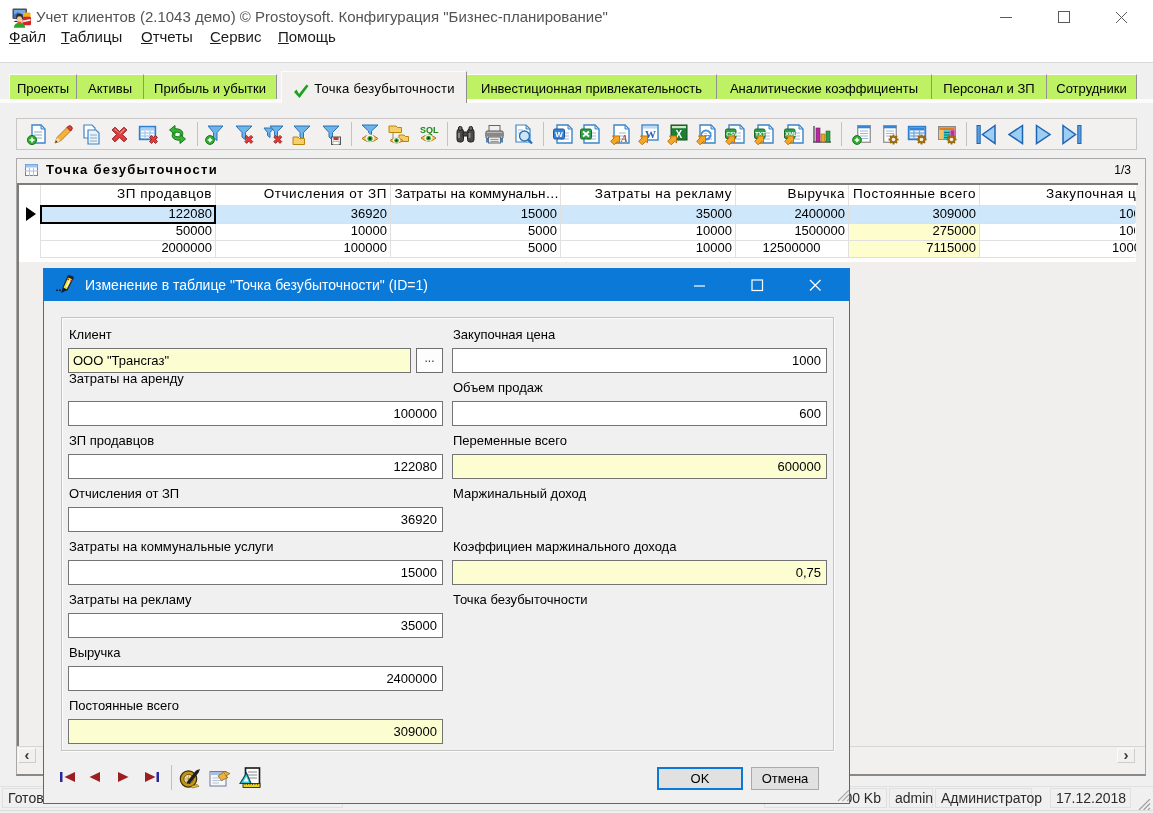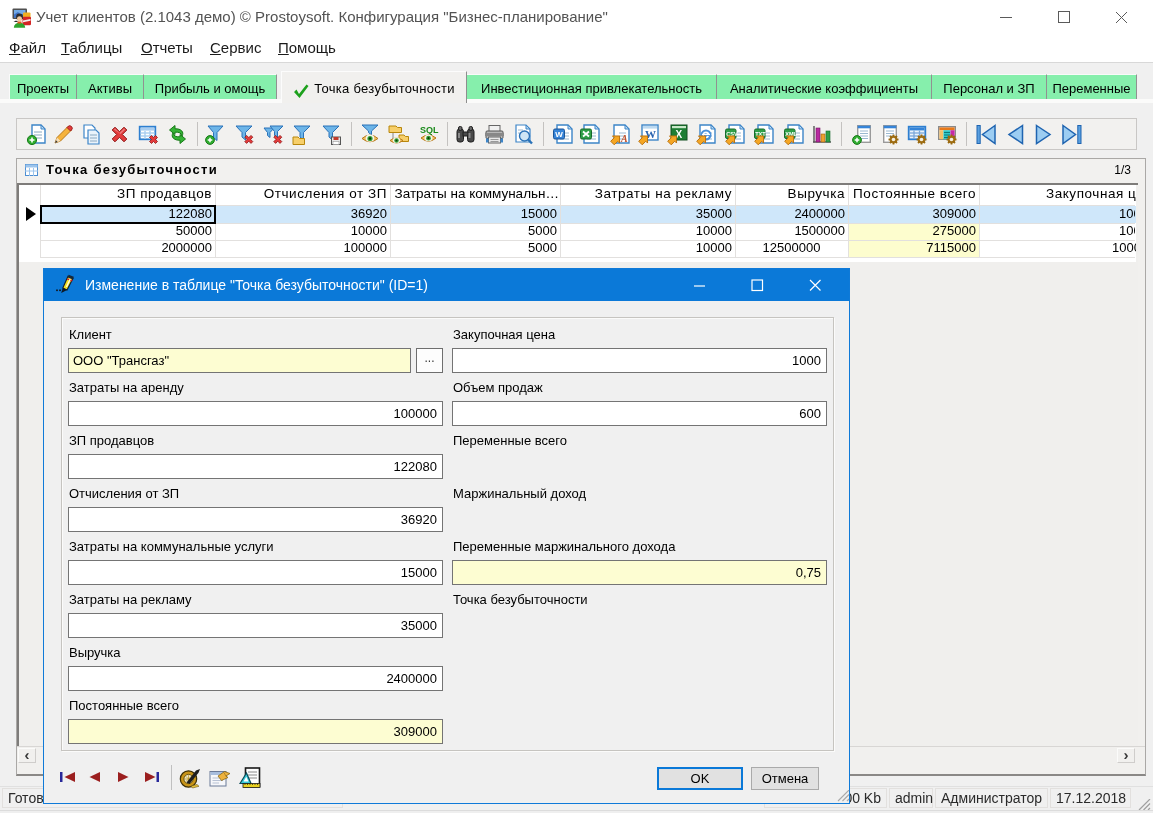--- a/index.html
+++ b/index.html
@@ -1,25 +1,25 @@
 <!DOCTYPE html>
 <html><head><meta charset="utf-8">
 <style>
 * { margin:0; padding:0; box-sizing:border-box; }
 html,body { width:1153px; height:813px; overflow:hidden; }
 body { font-family:"Liberation Sans", sans-serif; background:#f0f0f0; position:relative; }
 .abs { position:absolute; }
 #titlebar { left:0; top:0; width:1153px; height:34px; background:#ffffff; }
 #titletext { left:36px; top:8px; font-size:15px; color:#535353; }
 #menubar { left:0; top:34px; width:1153px; height:29px; background:#ffffff; border-bottom:1px solid #d8d8d8; }
-.mi { position:absolute; top:39px; font-size:15px; color:#1a1a1a;text-align:center; }
+.mi { position:absolute; top:28px; font-size:15px; color:#1a1a1a;text-align:center; }
 .mi u { text-decoration:underline; }
 
 #tabzone { left:0; top:63px; width:1153px; height:40px; background:#f0f0f0; }
-.tab { position:absolute; top:11px; height:25px; background:#86efac; border-top:1px solid #fafafa; border-right:1px solid #919191; font-size:13px; color:#000; text-align:center; line-height:28px; }
+.tab { position:absolute; top:11px; height:25px; background:#bef264; border-top:1px solid #fafafa; border-right:1px solid #919191; font-size:13px; color:#000; text-align:center; line-height:28px; }
 #tabgap { position:absolute; left:0; top:36px; width:1153px; height:4px; background:#fbfbfa; }
 .tabactive { position:absolute; left:281px; top:8px; height:32px; width:186px; background:#f1f0ee; border-top:1px solid #fcfcfc; border-left:1px solid #fcfcfc; border-right:1px solid #8e8e8e; font-size:13px; line-height:33px; text-align:center; z-index:3; }
 
 #toolbar { left:16px; top:118px; width:1121px; height:32px; background:#f2f1ef; border:1px solid #c9c7c5; }
 .tsep { position:absolute; top:3px; width:1px; height:24px; background:#c4c2c0; }
 .ticon { position:absolute; top:5px; }
 
 #tablebox { left:16px; top:158px; width:1130px; height:618px; background:#f1f0ee; border:1px solid #aaa8a6; border-bottom:2px solid #8a8886; }
 #ttitle { left:0px; top:1px; width:1128px; height:20px; background:#f2f1ef; }
 #ttext { left:29px; top:3px; font-size:13px; font-weight:bold; color:#000; letter-spacing:1.3px; }
@@ -70,25 +70,25 @@
 <div class="mi" style="left:9px"><u>Ф</u>айл</div>
 <div class="mi" style="left:61px"><u>Т</u>аблицы</div>
 <div class="mi" style="left:141px"><u>О</u>тчеты</div>
 <div class="mi" style="left:210px"><u>С</u>ервис</div>
 <div class="mi" style="left:278px"><u>П</u>омощь</div>
 
 <div class="abs" id="tabzone">
   <div id="tabgap"></div>
   <div class="tab" style="left:9px;width:68px;border-left:1px solid #fafafa;">Проекты</div>
   <div class="tab" style="left:77px;width:67px;">Активы</div>
-  <div class="tab" style="left:144px;width:133px;">Прибыль и омощь</div>
+  <div class="tab" style="left:144px;width:133px;">Прибыль и убытки</div>
   <div class="tab" style="left:717px;width:215px;">Аналитические коэффициенты</div>
   <div class="tab" style="left:467px;width:250px;">Инвестиционная привлекательность</div>
   <div class="tab" style="left:932px;width:115px;">Персонал и ЗП</div>
-  <div class="tab" style="left:1047px;width:90px;">Переменные</div>
+  <div class="tab" style="left:1047px;width:90px;">Сотрудники</div>
   <div class="tabactive"><svg style="position:absolute;left:11px;top:12px" width="16" height="15" viewBox="0 0 16 15">
         <path d="M1 8 L3.5 5.5 L6 10 L13.5 0.5 L15.5 2 L6.5 14 Z" fill="#1da11d"></path>
       </svg><span style="margin-left:21px;letter-spacing:0.3px;">Точка безубыточности</span></div>
 </div>
 
 <div class="abs" id="toolbar">
 <svg class="ticon" style="left:10px" width="21" height="21" viewBox="0 0 21 21">
       <path d="M5 1 h9 l4 4 v14 h-13 z" fill="#fff" stroke="#3d85c8" stroke-width="1.4"></path>
       <path d="M14 1 l4 4 h-4 z" fill="#bcd9f0" stroke="#3d85c8"></path>
       <g stroke="#8aa8c0">
@@ -475,21 +475,21 @@
 
   <div class="abs" style="left:0px;top:587px;width:1128px;height:1px;background:#d8d6d4;"></div>
   <div class="abs" style="left:1px;top:589px;width:18px;height:15px;background:#f1f0ee;border:1px solid #cfcdcb;border-top-color:#fbfbfa;border-left-color:#fbfbfa;color:#4a4a4a;font-size:15px;color:#3a3a3a;text-align:center;line-height:12px;font-weight:bold;">‹</div>
   <div class="abs" style="left:1100px;top:589px;width:18px;height:15px;background:#f1f0ee;border:1px solid #cfcdcb;border-top-color:#fbfbfa;border-left-color:#fbfbfa;color:#4a4a4a;font-size:15px;color:#3a3a3a;text-align:center;line-height:12px;font-weight:bold;">›</div>
 </div>
 
 <div class="abs" id="statusbar">
   <div class="spanel" style="left:2px;width:341px;">Готов...</div>
   <div class="spanel" style="left:764px;width:123px;text-align:right;">700 Kb</div>
   <div class="spanel" style="left:889px;width:44px;">admin</div>
-  <div class="spanel" style="left:935px;width:113px;">Администратор</div>
+  <div class="spanel" style="left:935px;width:97px;">Администратор</div>
   <div class="spanel" style="left:1050px;width:81px;">17.12.2018</div>
   <svg class="abs" style="left:1137px;top:12px" width="14" height="12" viewBox="0 0 14 12">
     <path d="M13 0 L2 11 M13 4.5 L6.5 11 M13 9 L11 11" stroke="#a0a0a0" stroke-width="1.2" fill="none"></path>
   </svg>
 </div>
 <div class="abs" id="winbottom"></div>
 
 <div class="abs" id="dialog">
   <div class="abs" id="dlgtitle"></div>
   <svg class="abs" style="left:12px;top:5px" width="20" height="20" viewBox="0 0 20 20">
@@ -511,36 +511,37 @@
     <path d="M121 2 L131.5 12.5 M131.5 2 L121 12.5" stroke="#fff" stroke-width="1.2"></path>
   </svg>
   <div class="abs" id="dlgframe"></div>
 
   <div class="flabel" style="left:25px;top:58px;text-align:right;">Клиент</div>
   <div class="ffield fyellow" style="left:24px;top:79px;width:343px;text-align:left;padding-left:4px;">ООО "Трансгаз"</div>
   <div class="abs" id="dotbtn">...</div>
   <div class="flabel" style="left:409px;top:58px;">Закупочная цена</div>
   <div class="ffield" style="left:408px;top:79px;width:375px;">1000</div>
 
-  <div class="flabel" style="left:25px;top:111px;">Затраты на аренду</div>
+  <div class="flabel" style="left:25px;top:102px;">Затраты на аренду</div>
   <div class="ffield" style="left:24px;top:132px;width:375px;">100000</div>
   <div class="flabel" style="left:409px;top:111px;">Объем продаж</div>
   <div class="ffield" style="left:408px;top:132px;width:375px;">600</div>
 
   <div class="flabel" style="left:25px;top:164px;">ЗП продавцов</div>
   <div class="ffield" style="left:24px;top:185px;width:375px;">122080</div>
   <div class="flabel" style="left:409px;top:164px;text-align:right;">Переменные всего</div>
+  <div class="ffield fyellow" style="left:408px;top:185px;width:375px;">600000</div>
 
   <div class="flabel" style="left:25px;top:217px;">Отчисления от ЗП</div>
   <div class="ffield" style="left:24px;top:238px;width:375px;">36920</div>
   <div class="flabel" style="left:409px;top:217px;">Маржинальный доход</div>
 
   <div class="flabel" style="left:25px;top:270px;">Затраты на коммунальные услуги</div>
   <div class="ffield" style="left:24px;top:291px;width:375px;">15000</div>
-  <div class="flabel" style="left:409px;top:270px;">Переменные маржинального дохода</div>
+  <div class="flabel" style="left:409px;top:270px;">Коэффициен маржинального дохода</div>
   <div class="ffield fyellow" style="left:408px;top:291px;width:375px;">0,75</div>
 
   <div class="flabel" style="left:25px;top:323px;">Затраты на рекламу</div>
   <div class="ffield" style="left:24px;top:344px;width:375px;">35000</div>
   <div class="flabel" style="left:409px;top:323px;">Точка безубыточности</div>
 
   <div class="flabel" style="left:25px;top:376px;">Выручка</div>
   <div class="ffield" style="left:24px;top:397px;width:375px;">2400000</div>
 
   <div class="flabel" style="left:25px;top:429px;">Постоянные всего</div>

